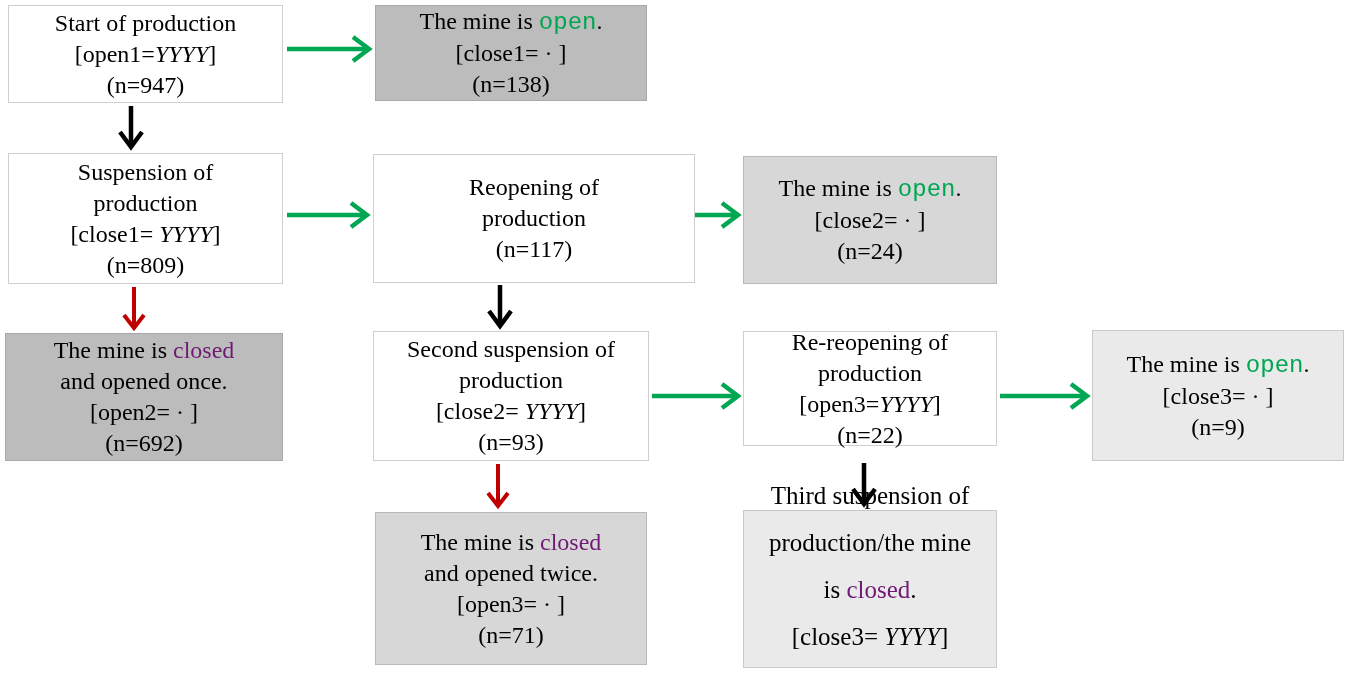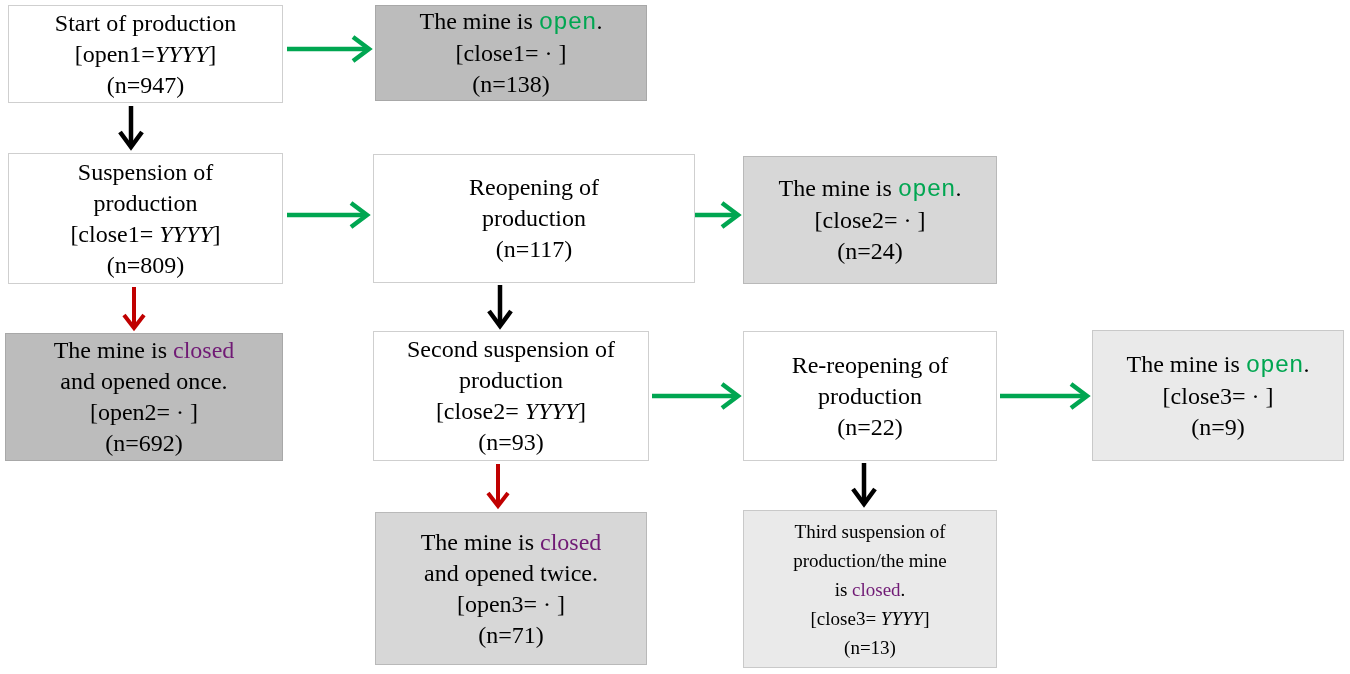--- a/index.html
+++ b/index.html
@@ -23,21 +23,21 @@
     padding:2px 8px;
   }
   .white{background:#ffffff;border-color:#cfcfcf;}
   .gray-dark{background:#bcbcbc;border-color:#a8a8a8;}
   .gray-mid{background:#d7d7d7;border-color:#b9b9b9;}
   .gray-light{background:#eaeaea;border-color:#c9c9c9;}
   .green{color:#00a651;font-family:Liberation Mono, monospace;}
   .red{color:#701a75;}
   .box i{}
   .box .line{white-space:pre-wrap;}
-  .tight{font-size:19px;line-height:29px;}
+  .tight{font-size:25px;line-height:29px;gap:18px;}
 </style>
 </head>
 <body>
 
 <div class="stage">
 
   <svg class="arrows" viewBox="0 0 1350 674" xmlns="http://www.w3.org/2000/svg">
     <defs>
       <marker id="head-green" markerUnits="userSpaceOnUse" markerWidth="44" markerHeight="44" viewBox="-30 -22 44 44" refX="0" refY="0" orient="auto">
         <path d="M-16,-12 L0,0 L-16,12" fill="none" stroke="#00a651" stroke-width="4.5"></path>
@@ -99,23 +99,24 @@
     <div class="line"><span>(n=692)</span></div>
   </div>
 
   <div class="box white" style="left:373px;top:331px;width:276px;height:130px">
     <div class="line"><span>Second suspension of</span></div>
     <div class="line"><span>production</span></div>
     <div class="line"><span>[close2= </span><i>YYYY</i><span>]</span></div>
     <div class="line"><span>(n=93)</span></div>
   </div>
 
-  <div class="box white" style="left:743px;top:331px;width:254px;height:130px">
+  <div class="box white" style="left:743px;top:331px;width:254px;height:115px">
     <div class="line"><span>Re-reopening of</span></div>
     <div class="line"><span>production</span></div>
+    <div class="line"><span>[open3=</span><i>YYYY</i><span>]</span></div>
     <div class="line"><span>(n=22)</span></div>
   </div>
 
   <div class="box gray-light" style="left:1092px;top:330px;width:252px;height:131px">
     <div class="line"><span>The mine is </span><span class="green">open</span><span>.</span></div>
     <div class="line"><span>[close3= · ]</span></div>
     <div class="line"><span>(n=9)</span></div>
   </div>
 
   <div class="box gray-mid" style="left:375px;top:512px;width:272px;height:153px">

